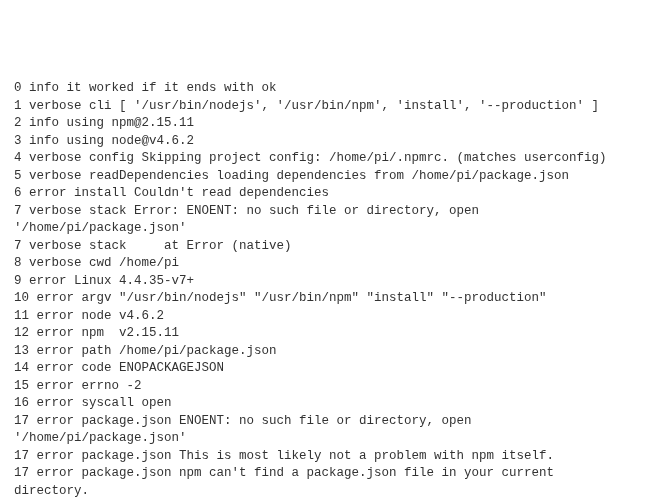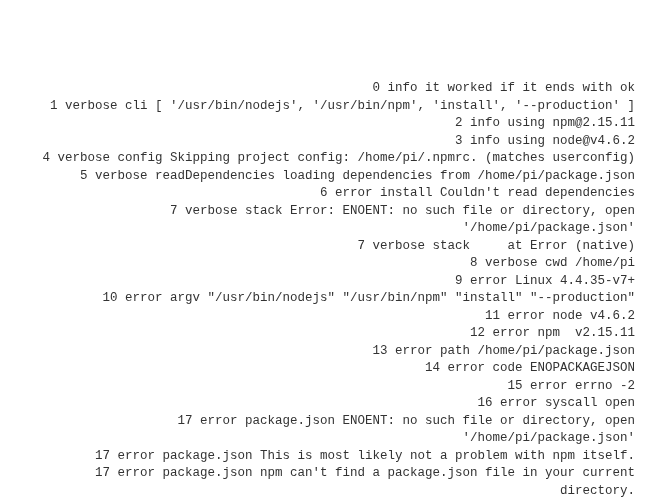--- a/index.html
+++ b/index.html
@@ -10,21 +10,20 @@
       background: #fff;
       margin: 0;
       padding: 10px 10px 10px 14px;
       white-space: pre-wrap;
       word-wrap: break-word;
       width: 645px;
       box-sizing: border-box;
     }
     .log-line {
       display: block;
-      text-align: right;
     }
   </style>
 </head>
 <body>
 
 
 
 <div id="log-container"><span class="log-line">0 info it worked if it ends with ok</span><span class="log-line">1 verbose cli [ '/usr/bin/nodejs', '/usr/bin/npm', 'install', '--production' ]</span><span class="log-line">2 info using npm@2.15.11</span><span class="log-line">3 info using node@v4.6.2</span><span class="log-line">4 verbose config Skipping project config: /home/pi/.npmrc. (matches userconfig)</span><span class="log-line">5 verbose readDependencies loading dependencies from /home/pi/package.json</span><span class="log-line">6 error install Couldn't read dependencies</span><span class="log-line">7 verbose stack Error: ENOENT: no such file or directory, open '/home/pi/package.json'</span><span class="log-line">7 verbose stack     at Error (native)</span><span class="log-line">8 verbose cwd /home/pi</span><span class="log-line">9 error Linux 4.4.35-v7+</span><span class="log-line">10 error argv "/usr/bin/nodejs" "/usr/bin/npm" "install" "--production"</span><span class="log-line">11 error node v4.6.2</span><span class="log-line">12 error npm  v2.15.11</span><span class="log-line">13 error path /home/pi/package.json</span><span class="log-line">14 error code ENOPACKAGEJSON</span><span class="log-line">15 error errno -2</span><span class="log-line">16 error syscall open</span><span class="log-line">17 error package.json ENOENT: no such file or directory, open '/home/pi/package.json'</span><span class="log-line">17 error package.json This is most likely not a problem with npm itself.</span><span class="log-line">17 error package.json npm can't find a package.json file in your current directory.</span></div>
 
 

